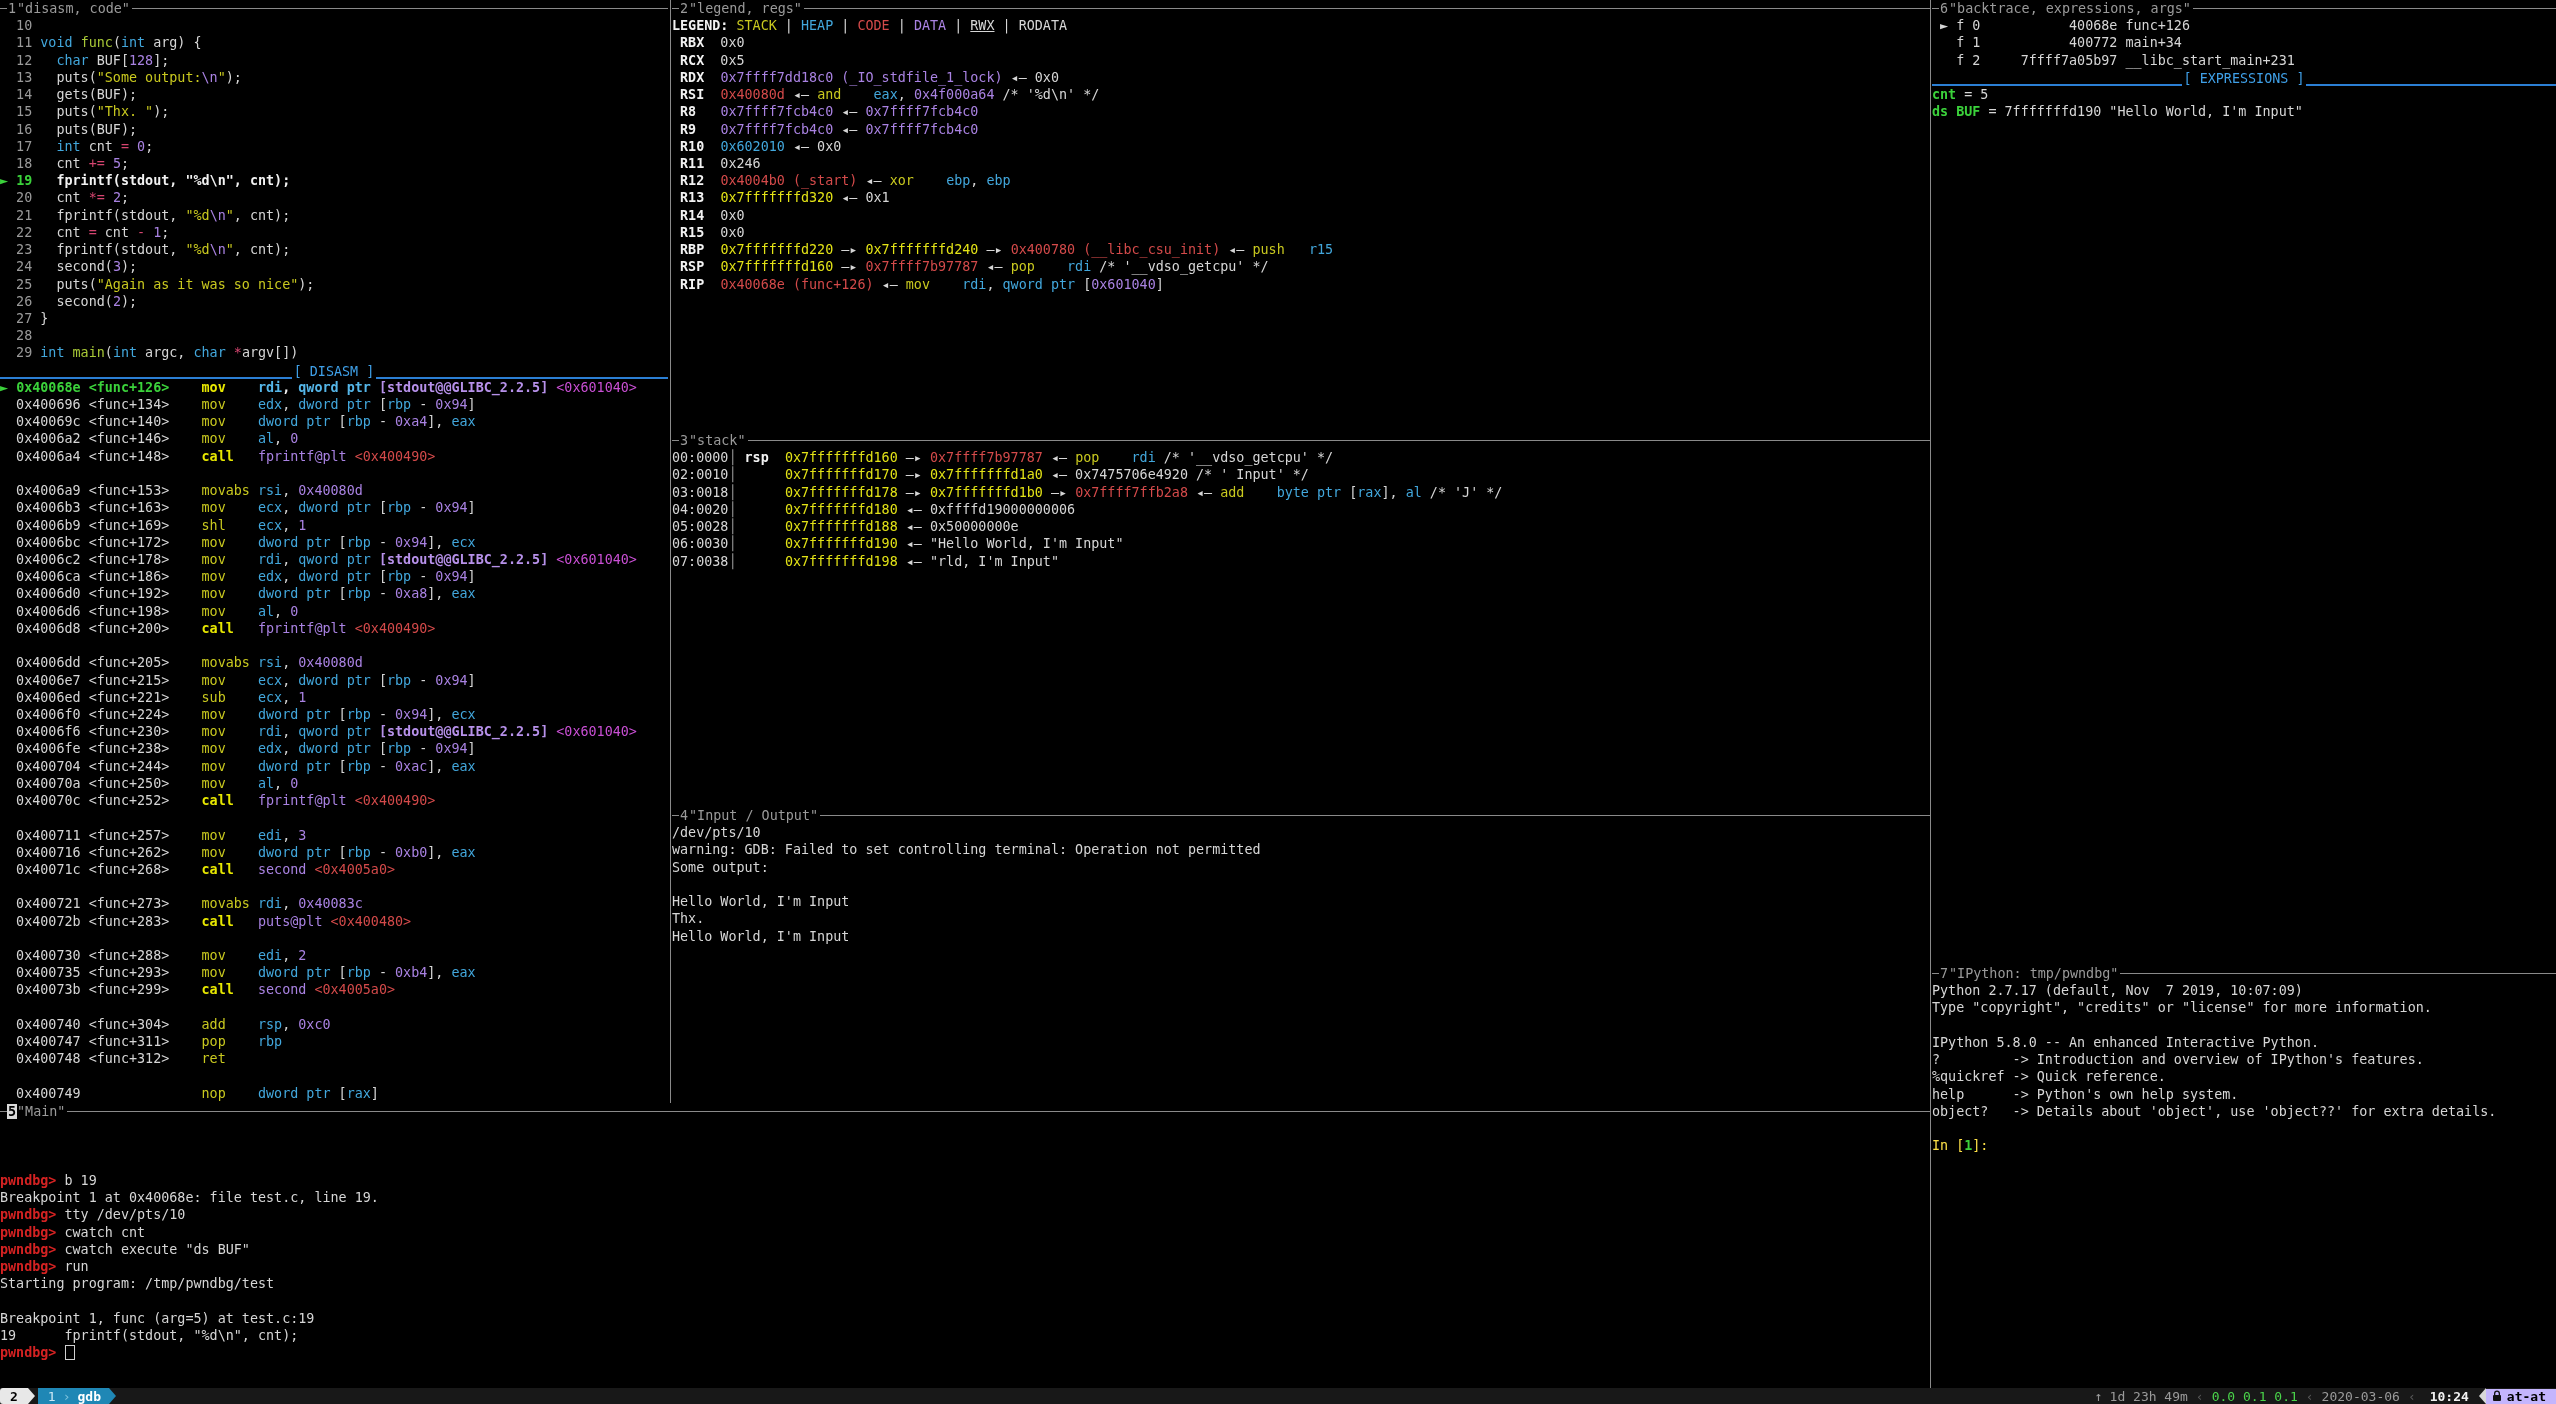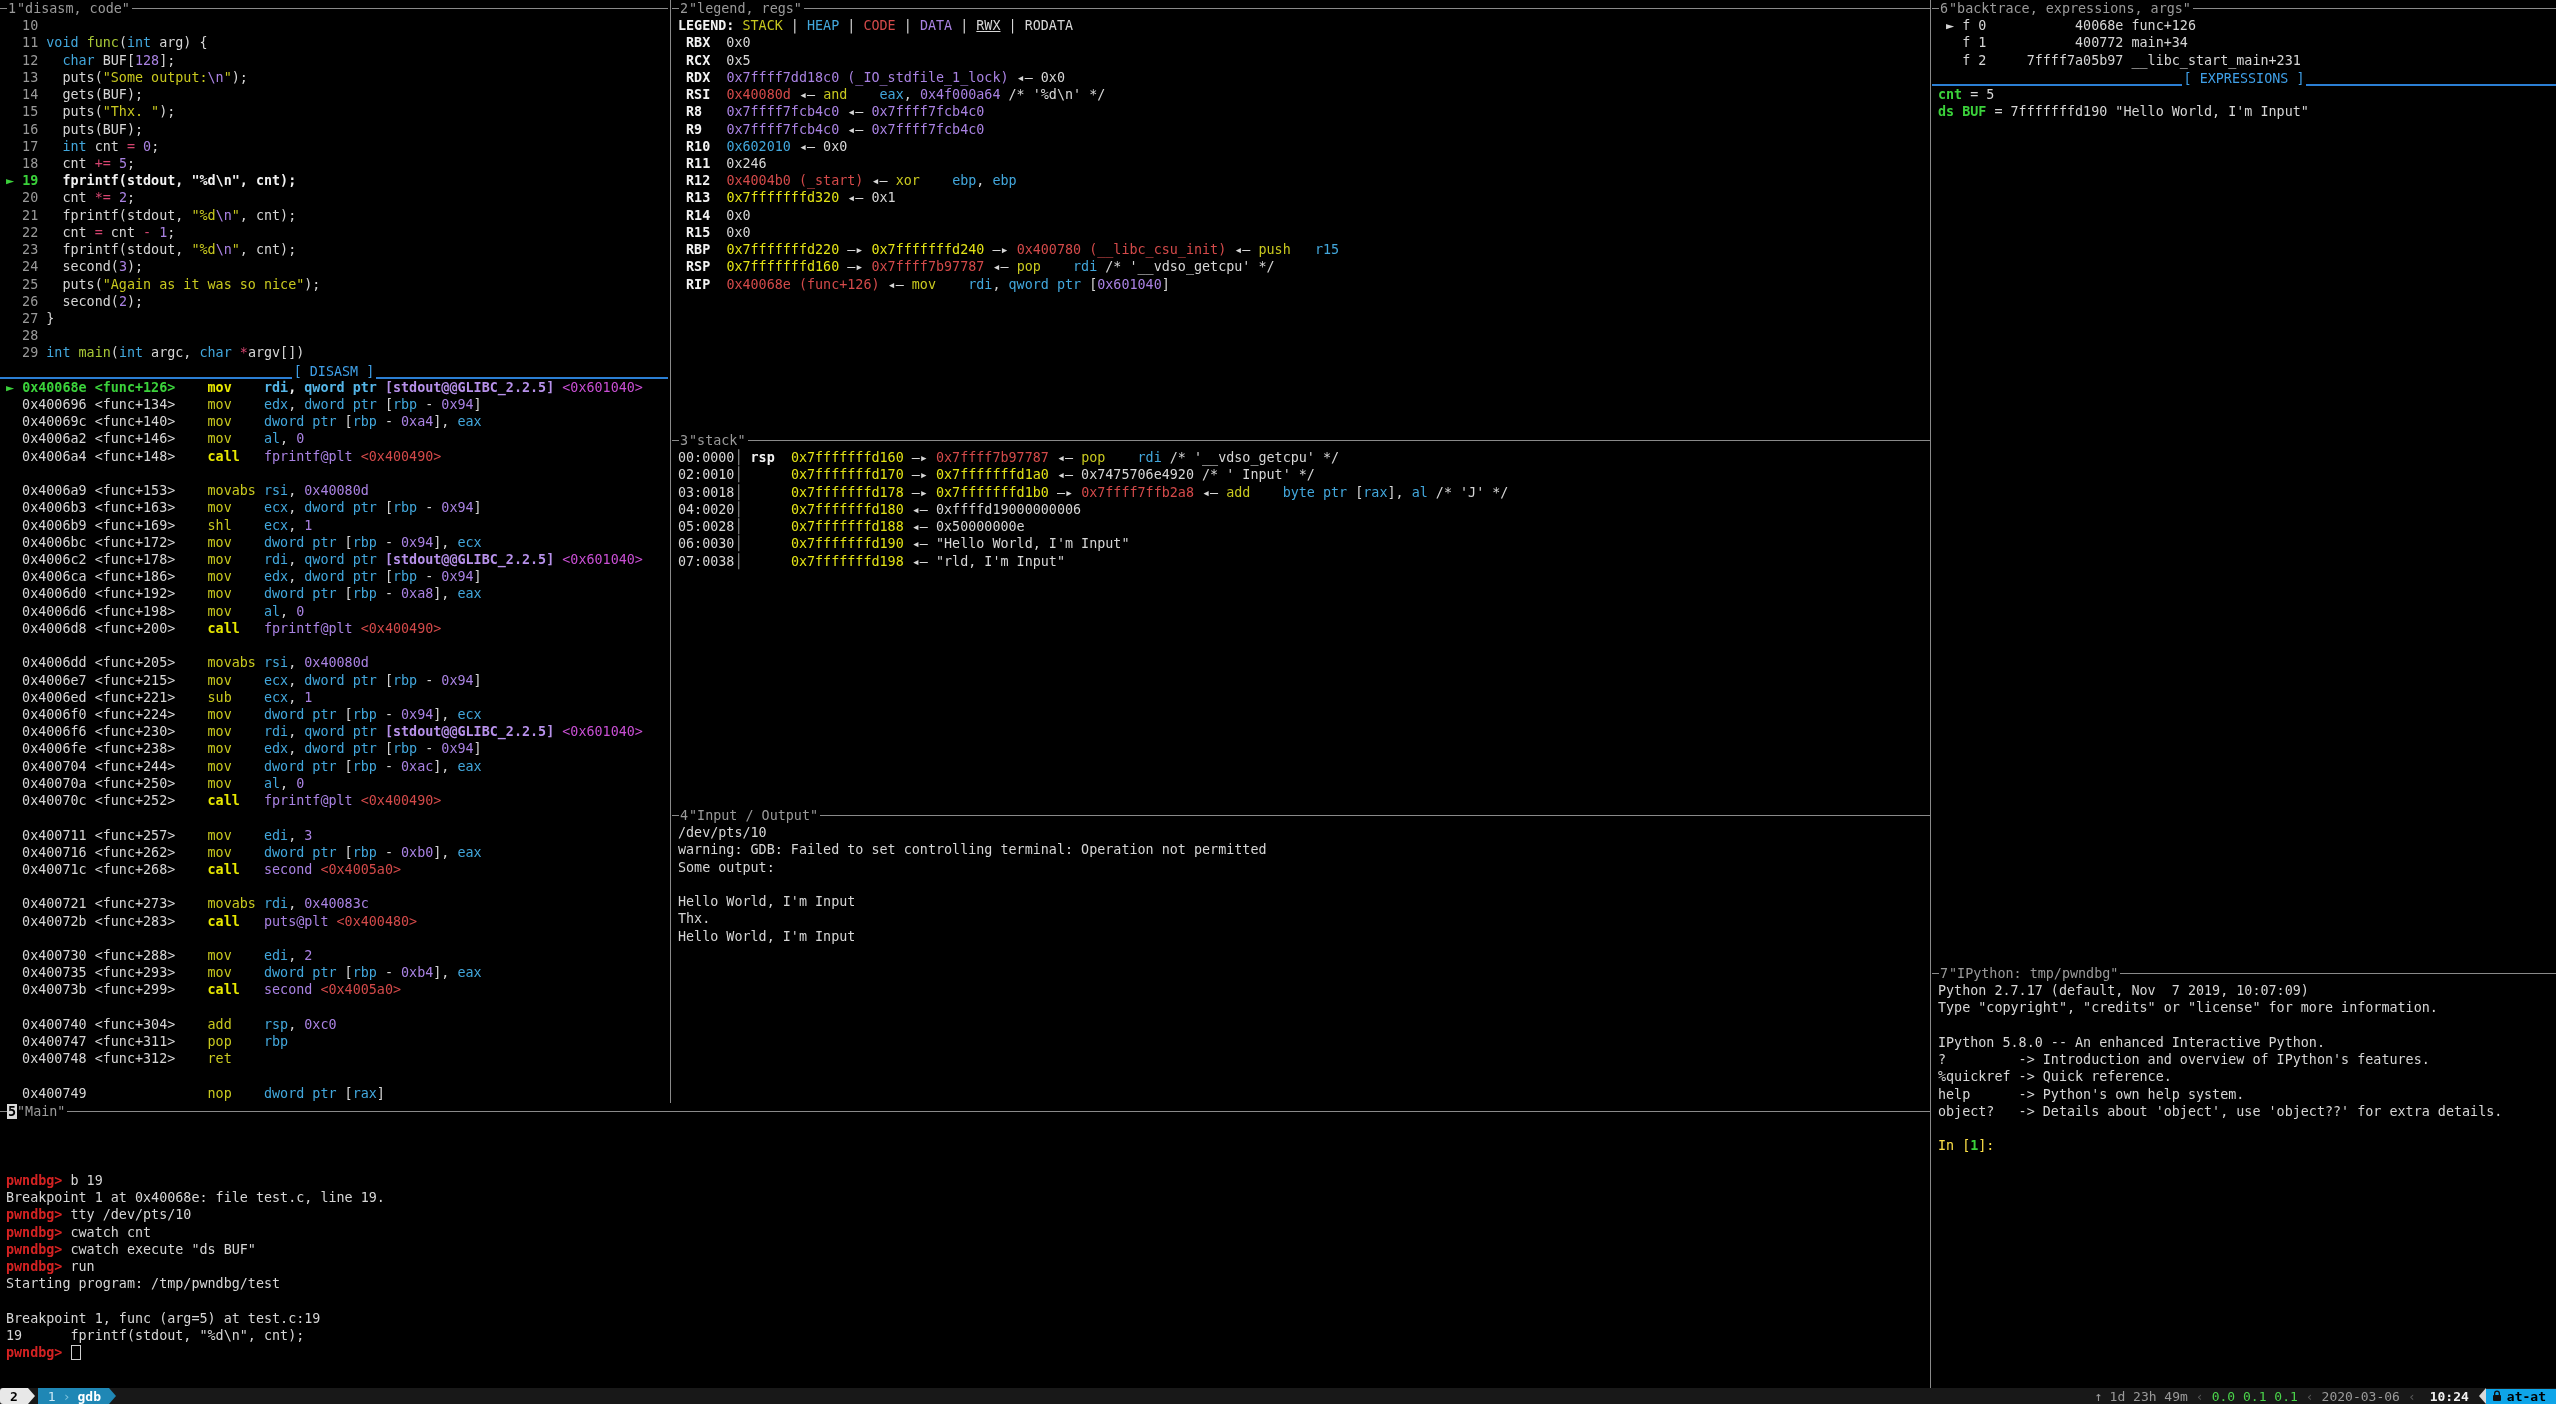--- a/index.html
+++ b/index.html
@@ -1,20 +1,20 @@
 <!DOCTYPE html>
 <html><head>
 <meta charset="utf-8">
 <style>
   html,body{margin:0;padding:0;background:#000;}
   body{width:2556px;height:1404px;position:relative;overflow:hidden;
        font-family:"DejaVu Sans Mono",monospace;font-size:13.4px;color:#d6d6d6;}
   .pane{position:absolute;overflow:hidden;background:#000;}
   .line{height:17.23px;line-height:17.23px;white-space:pre;overflow:hidden;}
-  .plines{padding-left:6px;}
+  .plines{}
   
   .ptitle{height:17.23px;display:flex;align-items:center;color:#9a9a9a;white-space:pre;}
   .tpre{width:7px;border-top:1px solid #8a8a8a;height:0;}
   .tfill{flex:1;border-top:1px solid #8a8a8a;height:0;}
   .pnum{padding:0 1px;}
   .pnum.active{background:#dadada;color:#000;font-weight:bold;}
   .plabel{margin-right:2px;}
   
   .bdivider{height:17.23px;display:flex;align-items:flex-end;white-space:pre;}
   .bfill{flex:1;border-top:2px solid #2b7fd4;height:0;}
@@ -51,21 +51,21 @@
   .winidx{color:#cfe9f5;}
   .winsep{color:#7fc3de;margin:0 7px;}
   .winname{color:#fff;font-weight:bold;margin-right:4px;}
   .arr-window{width:0;height:0;border-top:8px solid transparent;border-bottom:8px solid transparent;border-left:7px solid #1f87b5;}
   .sb-right{margin-left:auto;display:flex;align-items:center;}
   .sb-dim{color:#9a9a9a;}
   .sb-sep{color:#5a5a5a;margin:0 8px;}
   .sb-load{color:#4ad44a;}
   .sb-time{color:#f2f2f2;font-weight:bold;padding:16px 6px;}
   .arr-host{width:0;height:0;border-top:8px solid transparent;border-bottom:8px solid transparent;border-right:7px solid #d8d8d8;margin-left:4px;}
-  .seg-host{background:#0ea5e9;color:#000;font-weight:bold;padding:0 10px 0 6px;display:flex;align-items:center;}
+  .seg-host{background:#c4b5fd;color:#000;font-weight:bold;padding:0 10px 0 6px;display:flex;align-items:center;}
   .lock{margin-right:5px;display:inline-flex;}
 </style>
 </head>
 <body>
 
 <div class="vborder" style="left:670px;top:0;height:1103px;"></div>
 <div class="vborder" style="left:1930px;top:0;height:1388px;"></div>
 
 <div class="pane" id="pane1" style="left:0;top:0;width:668px;height:1103px;">
   <div class="ptitle"><span class="tpre"></span><span class="pnum">1</span><span class="plabel">"disasm, code"</span><span class="tfill"></span></div>

